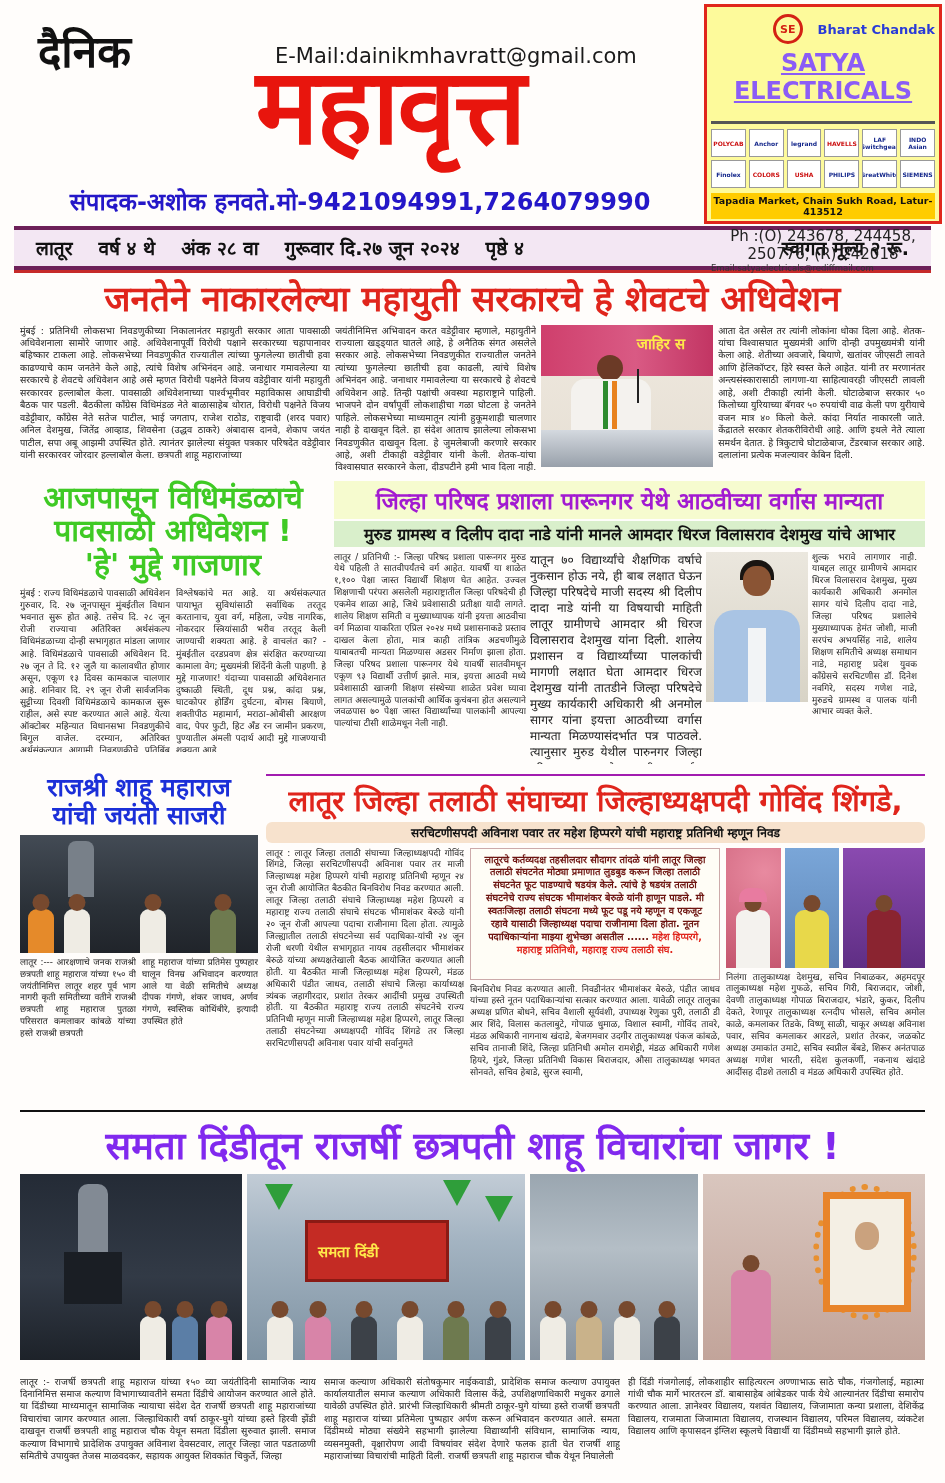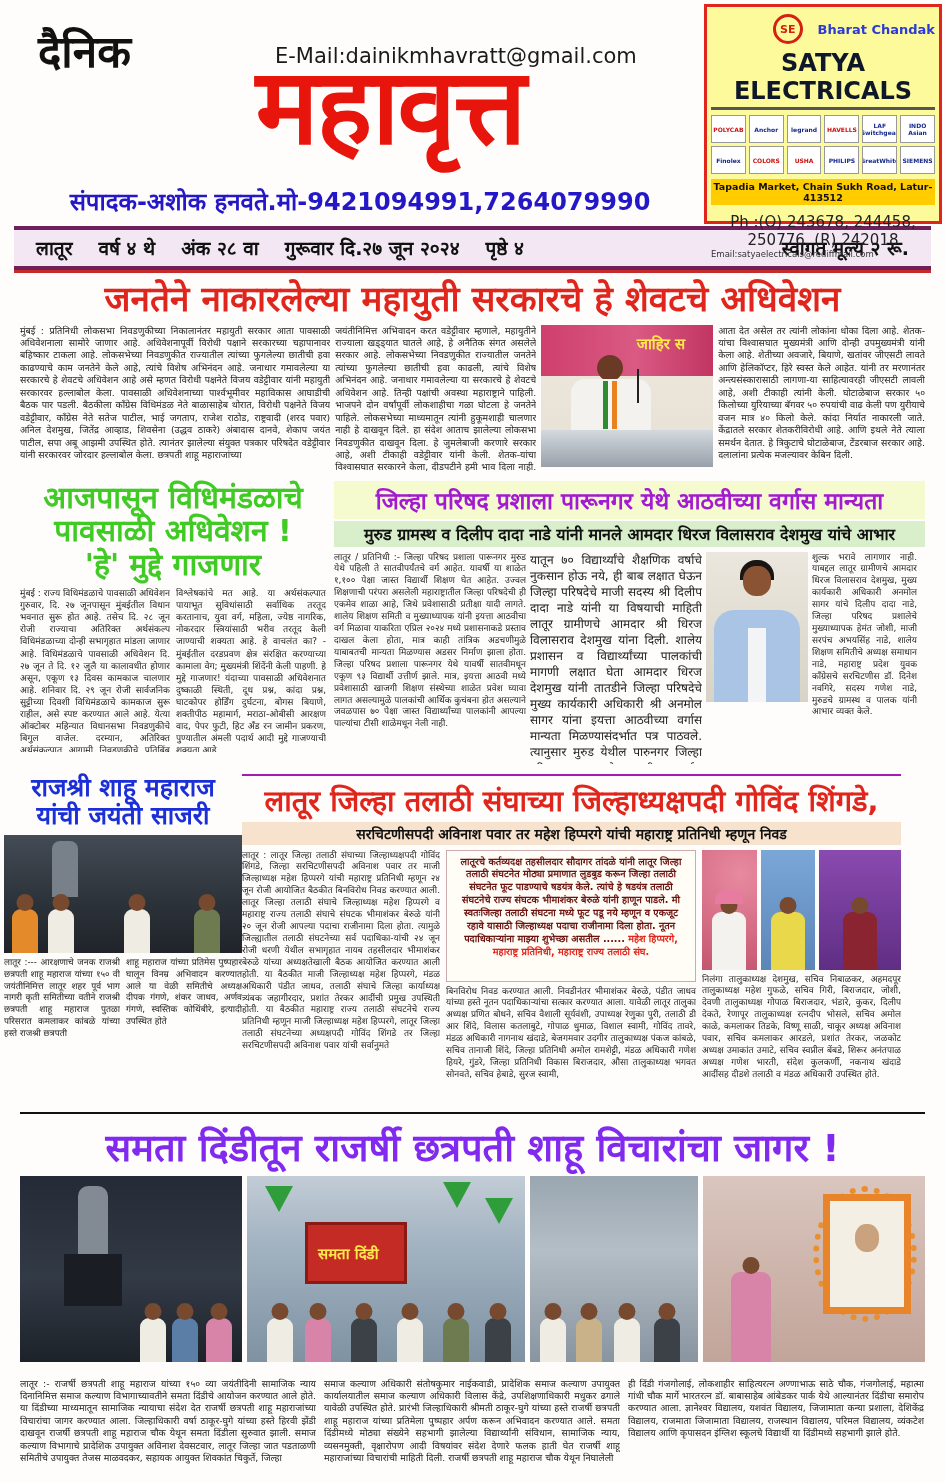--- a/index.html
+++ b/index.html
@@ -13,21 +13,21 @@
   .mh-dainik { position:absolute; left:18px; top:14px; font-size:44px; font-weight:bold; color:#111; }
   .mh-email { position:absolute; left:255px; top:38px; font-size:21px; color:#1a1a1a; }
   .mh-title { position:absolute; left:80px; top:46px; width:580px; text-align:center; font-size:105px; font-weight:bold; color:#e8150d; letter-spacing:-2px; line-height:1.05; }
   .mh-editor { position:absolute; left:30px; top:178px; width:620px; text-align:center; font-size:24px; font-weight:bold; color:#2417c8; }
 
   .ad { position:absolute; right:3px; top:4px; width:238px; height:220px; background:#fdfa9b; border:3px solid #e0261c; padding:2px 4px; }
   .ad-top { display:flex; align-items:center; justify-content:space-between; height:40px; }
   .ad-logo { width:30px; height:30px; border-radius:50%; border:3px solid #d42114; margin-left:62px; position:relative; }
   .ad-logo::before { content:"SE"; position:absolute; left:4px; top:6px; font-size:11px; font-weight:bold; color:#d42114; }
   .ad-owner { font-size:13px; font-weight:bold; color:#2a3bd8; }
-  .ad-name { text-align:center; font-size:24px; font-weight:bold; color:#0f172a; letter-spacing:0px; border-bottom:3px solid #555; padding-bottom:2px; }
+  .ad-name { text-align:center; font-size:24px; font-weight:bold; color:#8b5cf6; letter-spacing:0px; border-bottom:3px solid #555; padding-bottom:16px;text-decoration:underline; }
   .ad-brands { display:grid; grid-template-columns:repeat(6,1fr); gap:3px; margin-top:5px; }
   .brand { background:#fff; border:1px solid #999; height:28px; font-size:6px; font-weight:bold; display:flex; align-items:center; justify-content:center; text-align:center; color:#16298c; overflow:hidden; }
   .brand:nth-child(1),.brand:nth-child(4),.brand:nth-child(8),.brand:nth-child(9) { color:#cc1111; }
   .ad-addr { background:#fc0; margin-top:5px; font-size:9.5px; font-weight:bold; text-align:center; padding:2px 0; color:#111; }
   .ad-ph { font-size:15px; text-align:center; margin-top:8px; color:#222; }
   .ad-em { font-size:8.5px; color:#333; overflow:hidden; white-space:nowrap; }
 
   
   .datebar { margin:0 14px; height:44px; background:#f3e7f3; border-top:4px solid #6d2059; border-bottom:4px solid #6d2059; box-shadow:0 3px 0 #c62a2a; display:flex; align-items:center; padding:0 22px; gap:26px; font-size:19px; font-weight:bold; color:#111; }
   .datebar .sp { flex:1; }
@@ -64,36 +64,36 @@
   .zp-c1 { width:192px; font-size:8.9px; }
   .zp-c2 { width:172px; font-size:12px; }
   .zp-c3 { width:105px; font-size:8.9px; }
   .deshmukh-photo { width:102px; height:150px; background:linear-gradient(180deg,#ebe7de,#d8d3c6); }
   .dp-hair { position:absolute; left:34px; top:8px; width:34px; height:20px; border-radius:16px 16px 0 0; background:#191512; }
   .dp-head { position:absolute; left:37px; top:14px; width:28px; height:30px; border-radius:45%; background:#8a5434; }
   .dp-jacket { position:absolute; bottom:0; left:8px; width:86px; height:92px; border-radius:20px 20px 0 0; background:#a9c4e4; }
   .dp-shirt { position:absolute; bottom:0; left:42px; width:18px; height:74px; background:#f2f4f6; }
 
   
-  .row3 { display:flex; margin:10px 20px 0 4px; }
+  .row3 { display:flex; gap:8px; margin:10px 20px 0 20px; }
   .jayanti { width:238px; }
   .jayanti-h { text-align:center; font-size:25px; font-weight:bold; color:#1b2fd8; line-height:1.15; }
   .jayanti-photo { width:238px; height:118px; margin-top:4px; background:linear-gradient(180deg,#434b55 0%,#2b3138 60%,#20242a 100%); }
   .jp-statue { position:absolute; left:48px; top:6px; width:26px; height:56px; background:#788089; border-radius:8px 8px 0 0; }
   .jayanti-body { display:flex; gap:6px; margin-top:4px; height:128px; }
   .jayanti-body .news { width:116px; font-size:8.8px; }
 
   .person { position:absolute; bottom:0; width:26px; height:44px; border-radius:9px 9px 0 0; }
   .person::before { content:""; position:absolute; top:-15px; left:50%; transform:translateX(-50%); width:17px; height:17px; border-radius:50%; background:#77492e; }
   .p-saffron { background:#e58a2a; } .p-white { background:#efece4; } .p-blue { background:#5b7ea6; }
   .p-pink { background:#d884a8; } .p-olive { background:#6e7a4f; } .p-dark { background:#3c4148; } .p-tan { background:#c9b28a; }
 
   .talathi { width:659px; }
   .talathi-h { text-align:center; font-size:29px; font-weight:bold; color:#e0251c; border-top:2px solid #a21caf; padding-top:4px; }
-  .talathi-sub { background:#f7e2cd; text-align:center; font-size:14px; font-weight:bold; color:#111; padding:2px 0; margin-top:3px; }
+  .talathi-sub { background:#f7e2cd; text-align:center; font-size:12px; font-weight:bold; color:#111; padding:2px 0; margin-top:3px;border-radius:6px; }
   .talathi-body { display:flex; gap:6px; margin-top:5px; }
   .t-c1 { width:198px; height:252px; font-size:8.9px; }
   .t-mid { width:250px; }
   .quote { border:1px solid #caa; background:#fffdf6; padding:5px 7px; height:132px; overflow:hidden; font-size:9.6px; font-weight:bold; line-height:1.35; color:#6d1410; text-align:center; }
   .quote .attr { color:#e0251c; }
   .t-c2 { height:112px; margin-top:4px; font-size:8.9px; }
   .t-right { width:199px; }
   .t-photos { display:flex; gap:4px; height:120px; }
   .tp { flex:1; }
   .tp1 { background:radial-gradient(circle at 70% 20%,#e88aa0,#c4556e); }
@@ -106,21 +106,21 @@
   .t-c3 { height:128px; margin-top:4px; font-size:8.9px; }
 
   
   .samata { margin:10px 20px 0 20px; border-top:2px solid #111; }
   .samata-h { text-align:center; font-size:38px; font-weight:bold; color:#8129ee; padding:6px 0 4px 0; }
   .samata-photos { display:flex; gap:5px; height:186px; }
   .sp1 { width:222px; background:linear-gradient(180deg,#242b36 0%,#323a46 55%,#1d2229 100%); }
   .sp1-statue { position:absolute; left:58px; top:10px; width:30px; height:70px; border-radius:10px 10px 0 0; background:#828a94; }
   .sp1-ped { position:absolute; left:44px; top:78px; width:58px; height:52px; background:#1a1e24; }
   .sp2 { width:278px; background:linear-gradient(180deg,#c2ccd6 0%,#a4b4c2 35%,#7e92a2 100%); }
-  .sp2-banner { position:absolute; left:58px; top:46px; width:102px; height:62px; background:#c42b24; border:3px solid #8a1a14; }
+  .sp2-banner { position:absolute; left:58px; top:46px; width:144px; height:62px; background:#c42b24; border:3px solid #8a1a14; }
   .sp2-banner span { position:absolute; left:10px; top:18px; font-size:15px; font-weight:bold; color:#ffe94a; }
   .flag { position:absolute; width:0; height:0; border-left:14px solid transparent; border-right:14px solid transparent; border-top:26px solid #2f9e3a; }
   .sp3 { width:168px; background:linear-gradient(180deg,#9aa6b0 0%,#b4bec6 40%,#8894a0 100%); }
   .sp4 { width:222px; background:linear-gradient(180deg,#d9c6be,#c2a49a); }
   .sp4-portrait { position:absolute; right:14px; top:18px; width:88px; height:120px; background:#f4efe4; border:7px solid #e8842a; }
   .sp4-face { position:absolute; right:46px; top:48px; width:24px; height:28px; border-radius:45%; background:#caa27e; }
   .sp4-garland { position:absolute; right:8px; top:10px; width:104px; height:136px; border-radius:50%; border:6px dotted #e89030; }
   .samata-body { display:flex; gap:8px; margin-top:16px; height:112px; }
   .samata-body .news { width:296px; }
 </style>

